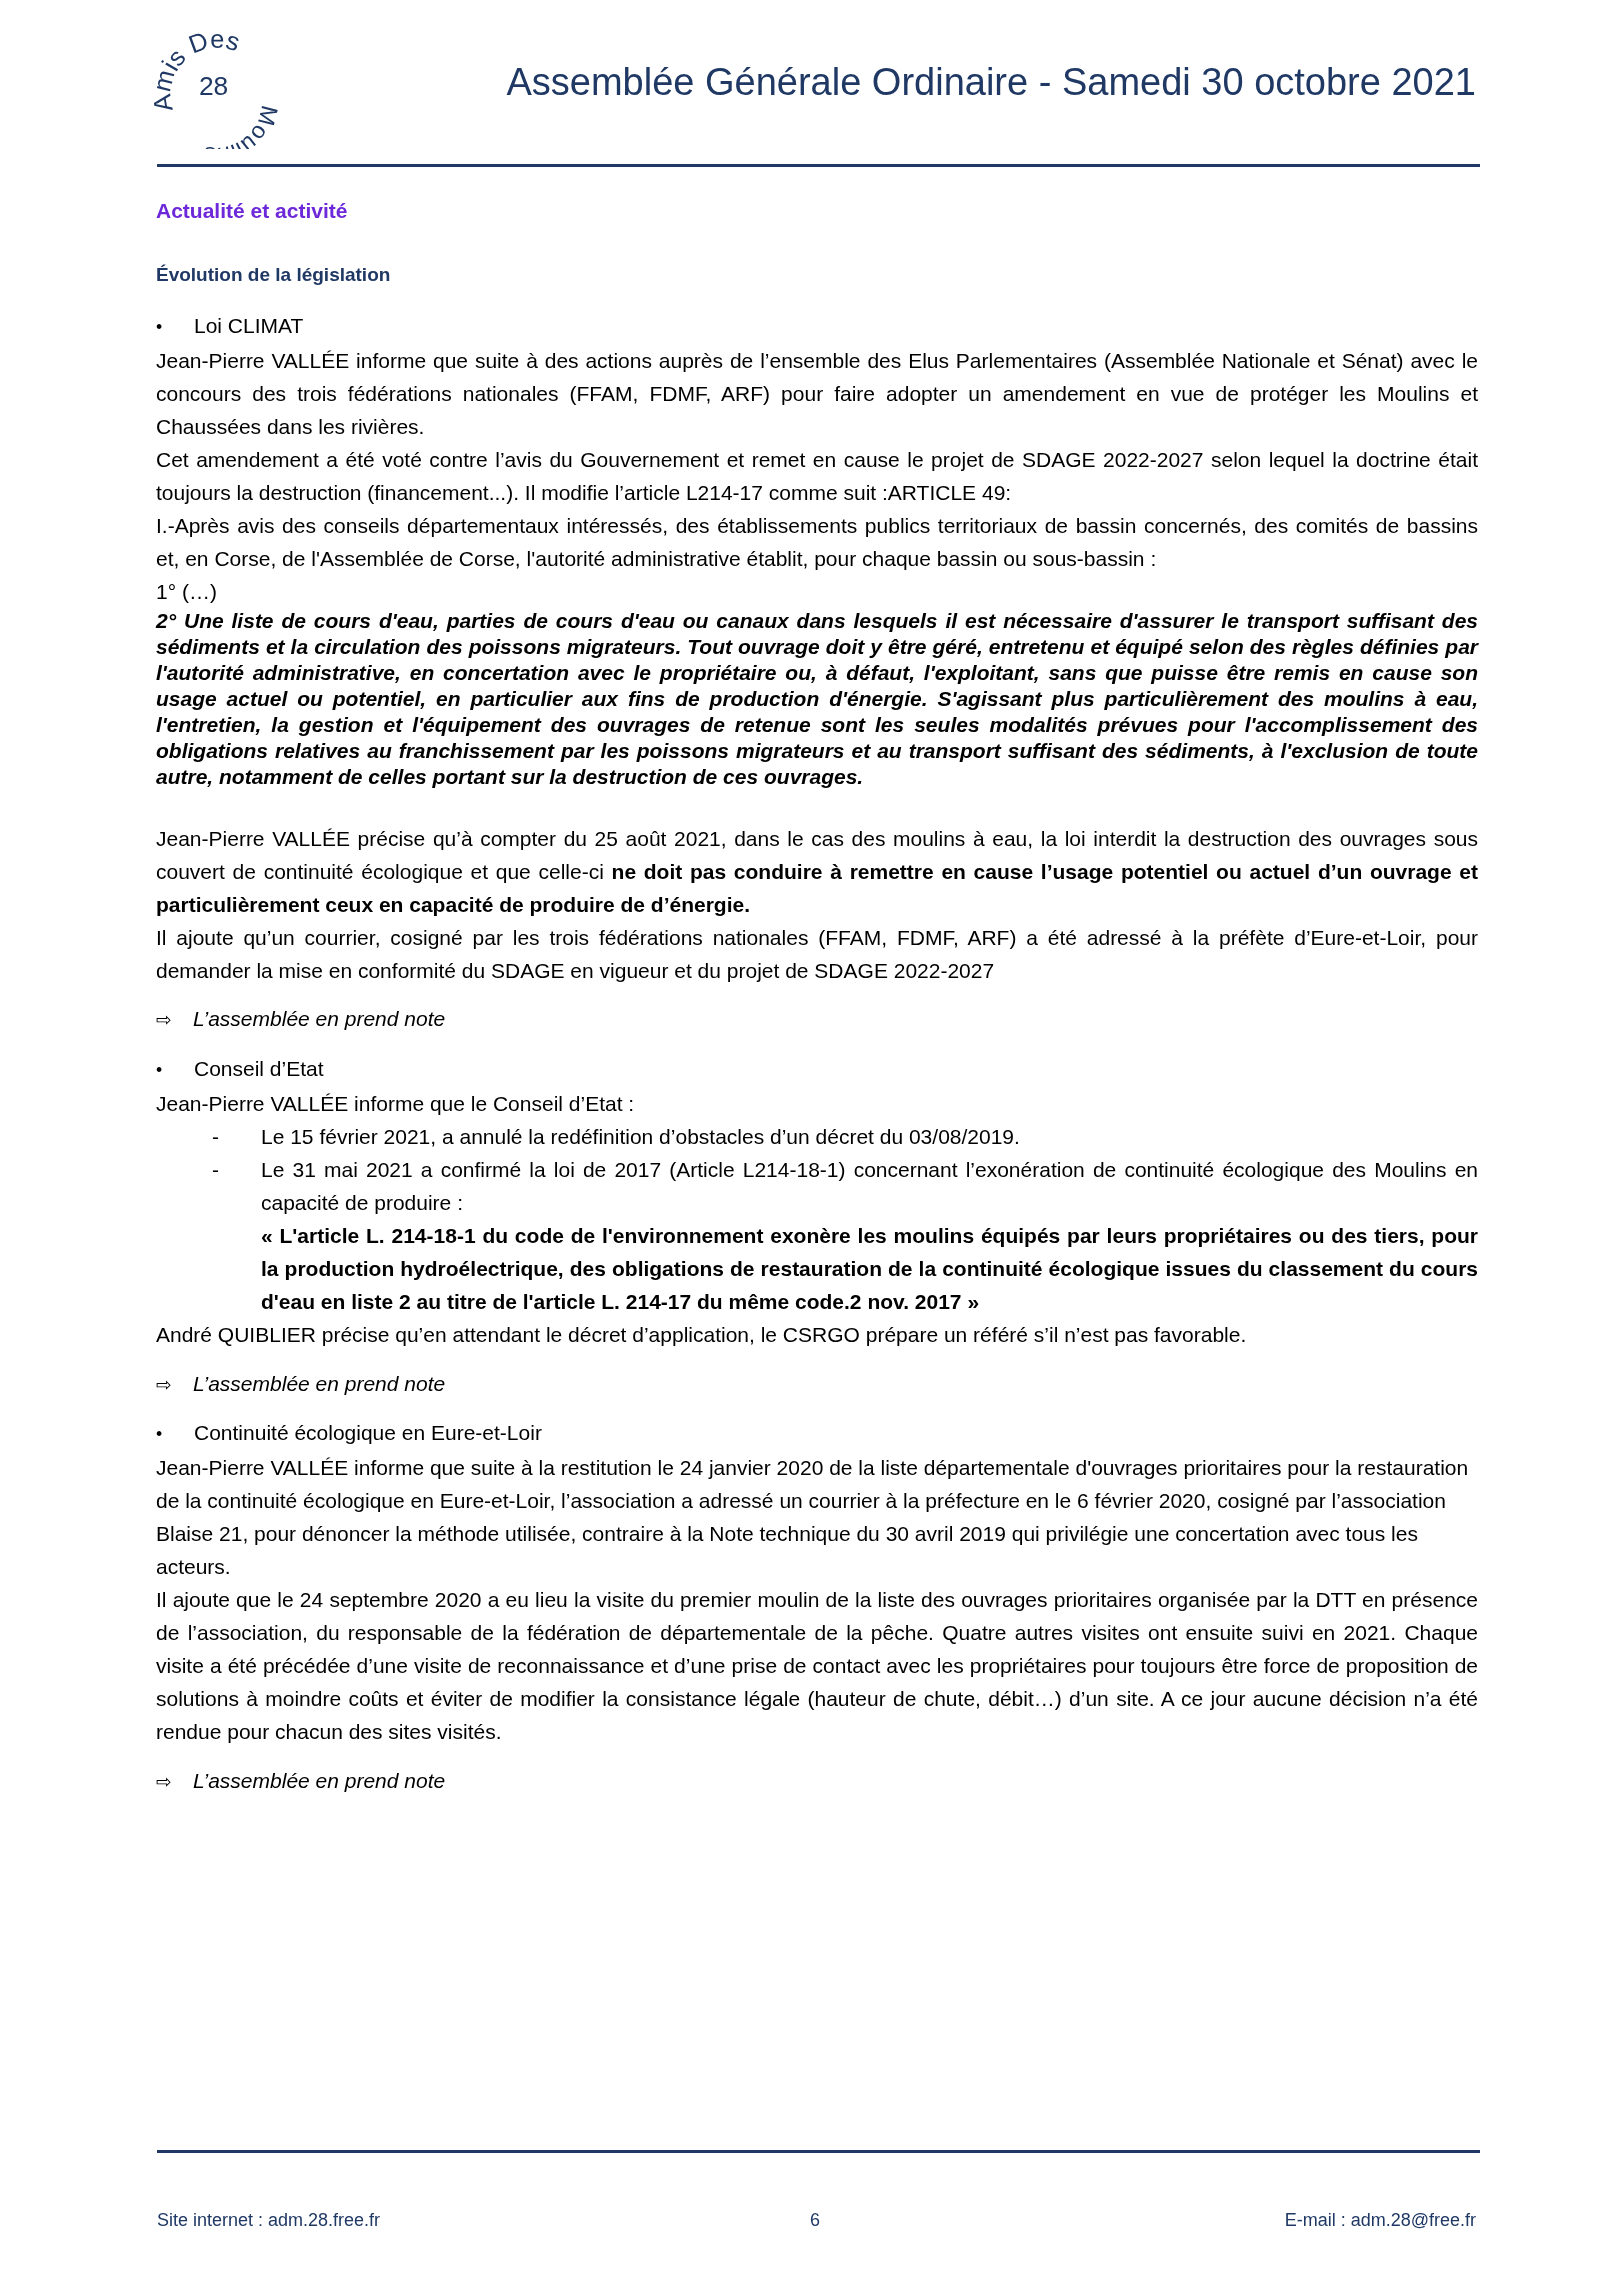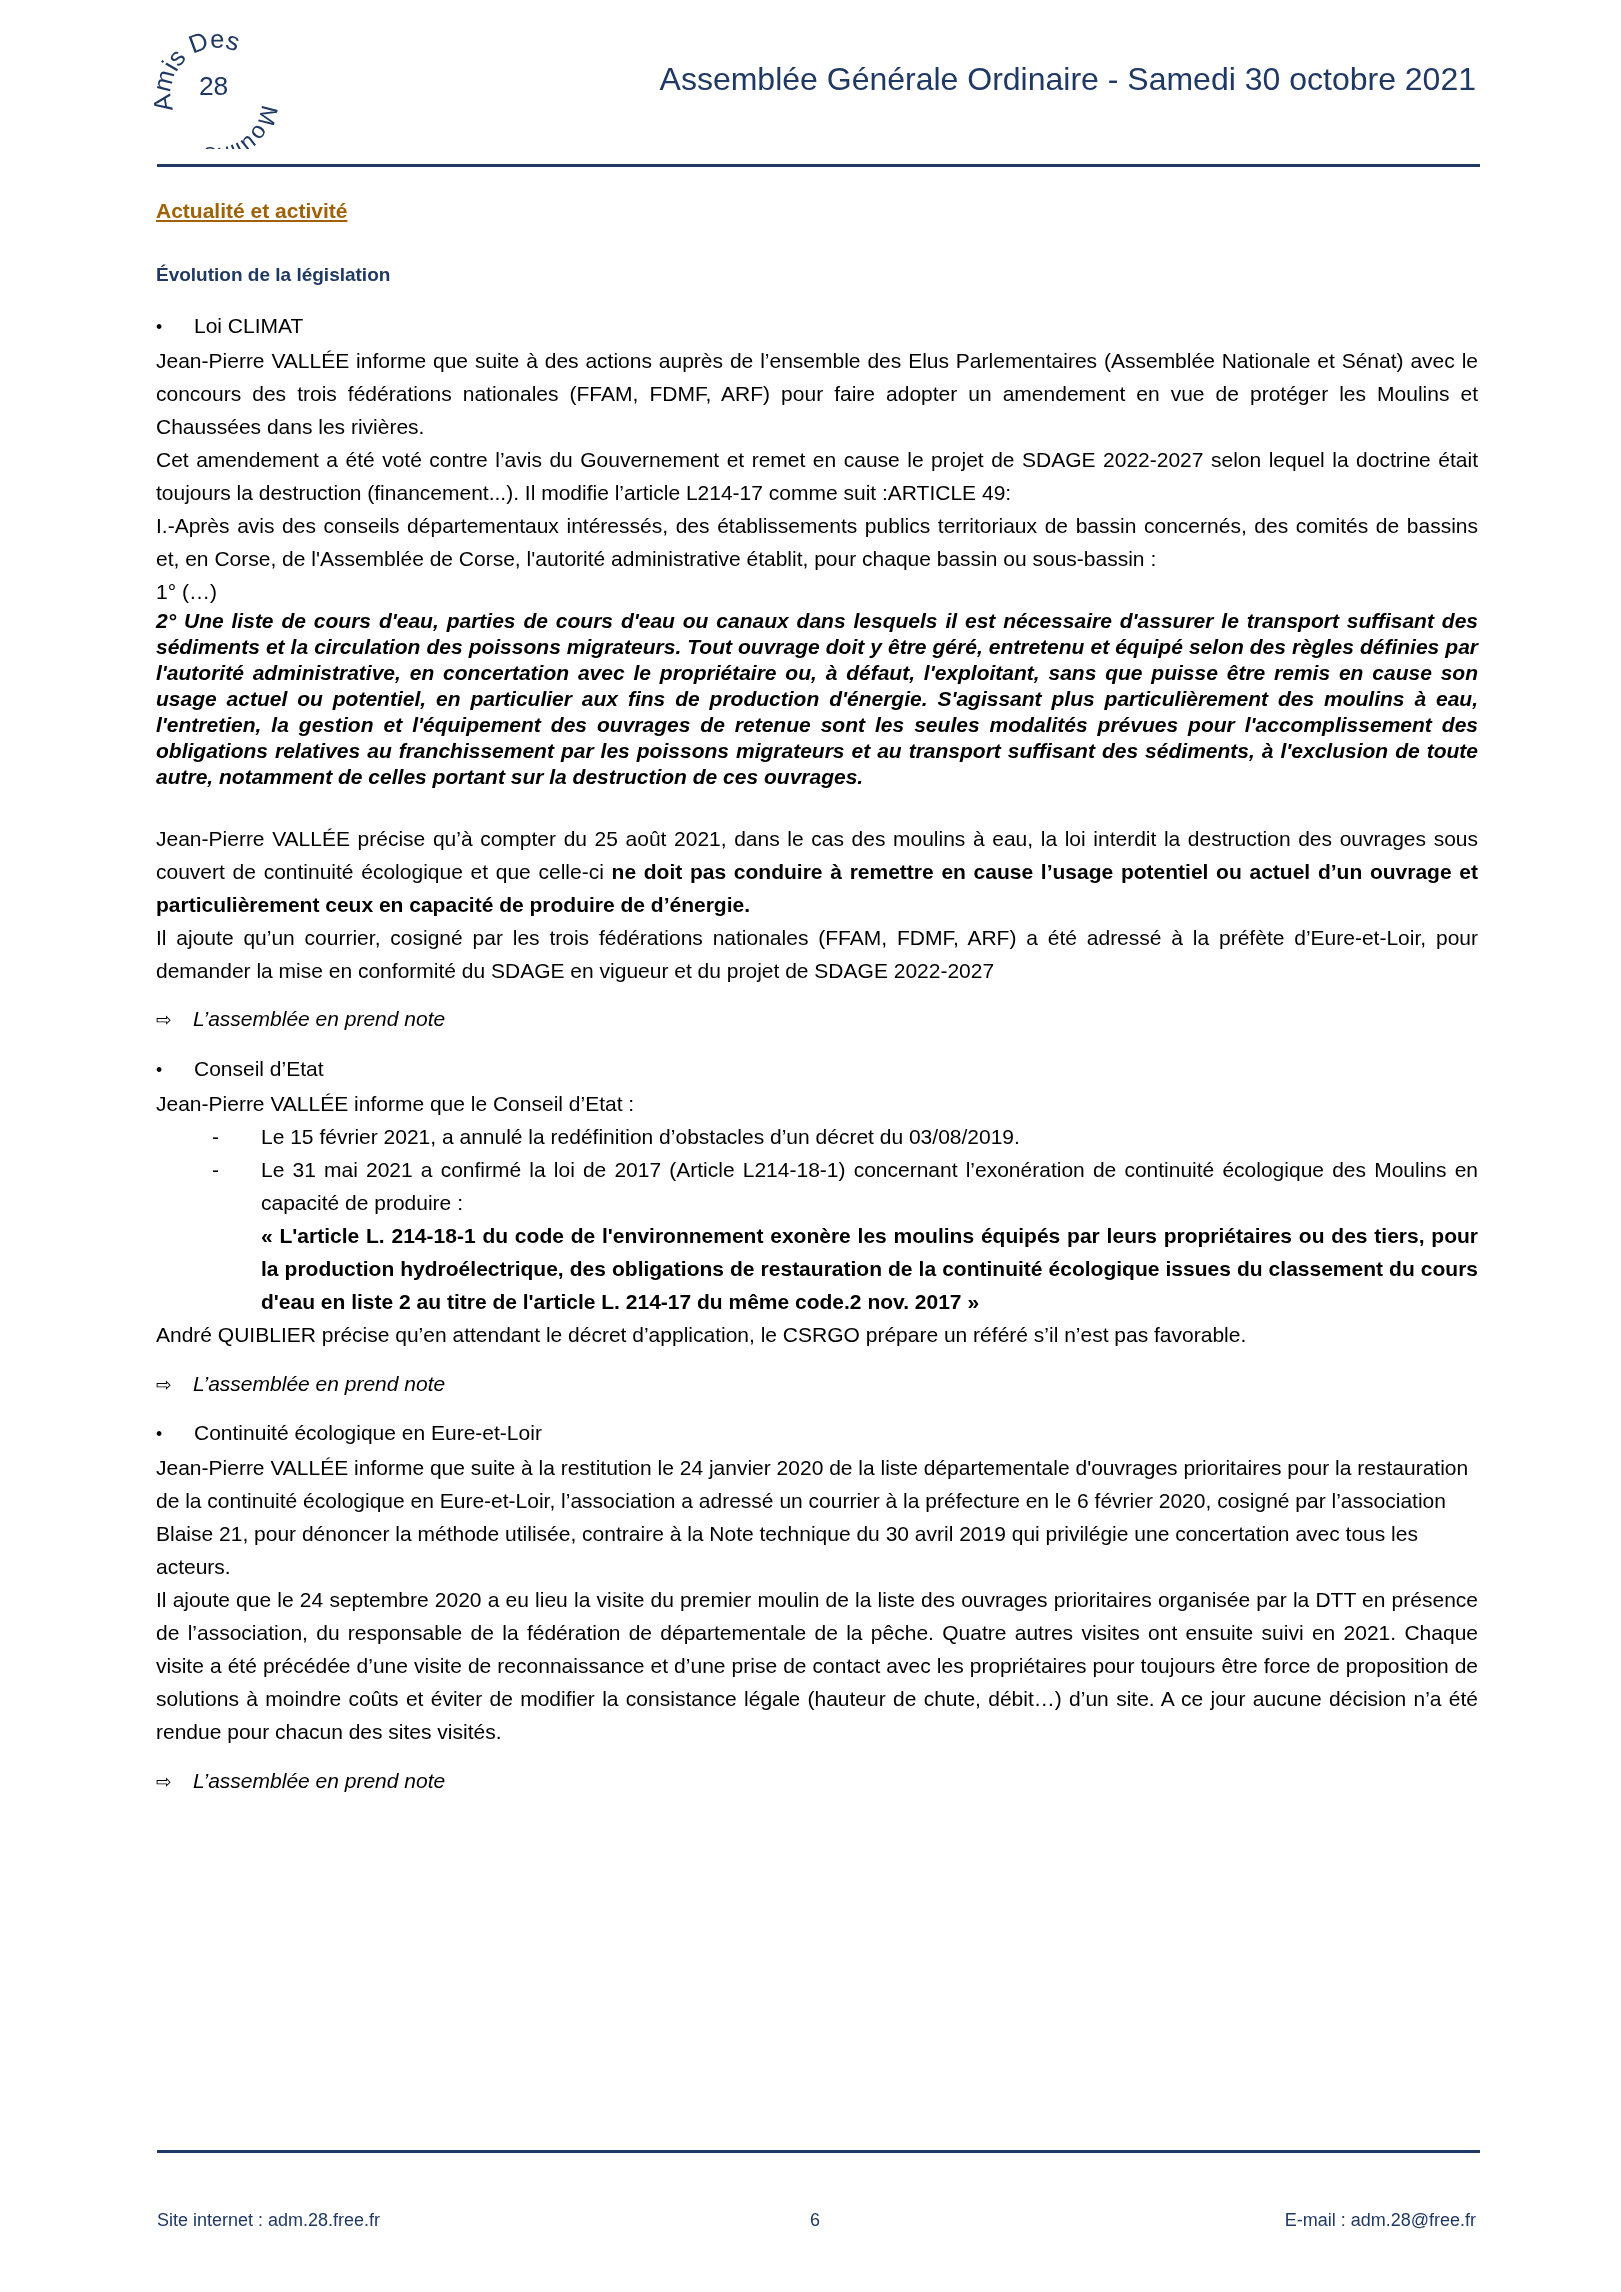--- a/index.html
+++ b/index.html
@@ -1,27 +1,27 @@
 <!DOCTYPE html>
 <html><head>
 <meta charset="utf-8">
 <style>
   html, body { margin: 0; padding: 0; background: #ffffff; }
   body { width: 1621px; height: 2293px; position: relative; overflow: hidden;
          font-family: "Liberation Sans", sans-serif; color: #000; }
   .logo { position: absolute; left: 152px; top: 21.6px; width: 127px; height: 127px; }
   .logo svg { width: 127px; height: 127px; }
-  .hdr-title { position: absolute; right: 145px; top: 61px; font-size: 32px; color: #1f3864;
+  .hdr-title { position: absolute; right: 145px; top: 61px; font-size: 38px; color: #1f3864;
                letter-spacing: 0px; white-space: nowrap; }
   .rule { position: absolute; left: 157px; width: 1323px; height: 2.9px; background: #1f3864; }
   .rule.top { top: 164px; }
   .rule.bottom { top: 2150px; height: 2.9px; }
   .content { position: absolute; left: 156px; top: 194px; width: 1322px; font-size: 21px; line-height: 33px; }
   .content p { margin: 0; text-align: justify; }
-  .h1 { color: #a16207; font-weight: bold; text-decoration: underline; font-size: 21px; margin: 0 0 31px 0; }
+  .h1 { color: #6d28d9; font-weight: bold; font-size: 21px; margin: 0 0 31px 0; }
   .h2 { color: #1f3864; font-weight: bold; font-size: 19px; margin: 0 0 17.6px 0; }
   .bullet { display: flex; align-items: baseline; }
   .bullet .dot { width: 38px; flex: none; font-size: 17.6px; }
   .note { display: flex; align-items: baseline; font-style: italic; margin-top: 15.7px; margin-bottom: 15.7px; }
   .note .arrow { width: 37px; flex: none; font-style: normal; font-size: 18.6px; }
   .gap { height: 32px; }
   .italic { }
   .bi { font-style: italic; font-weight: bold; line-height: 26px; }
   .b { font-weight: bold; }
   .dash-item { display: flex; align-items: baseline; padding-left: 56px; }

